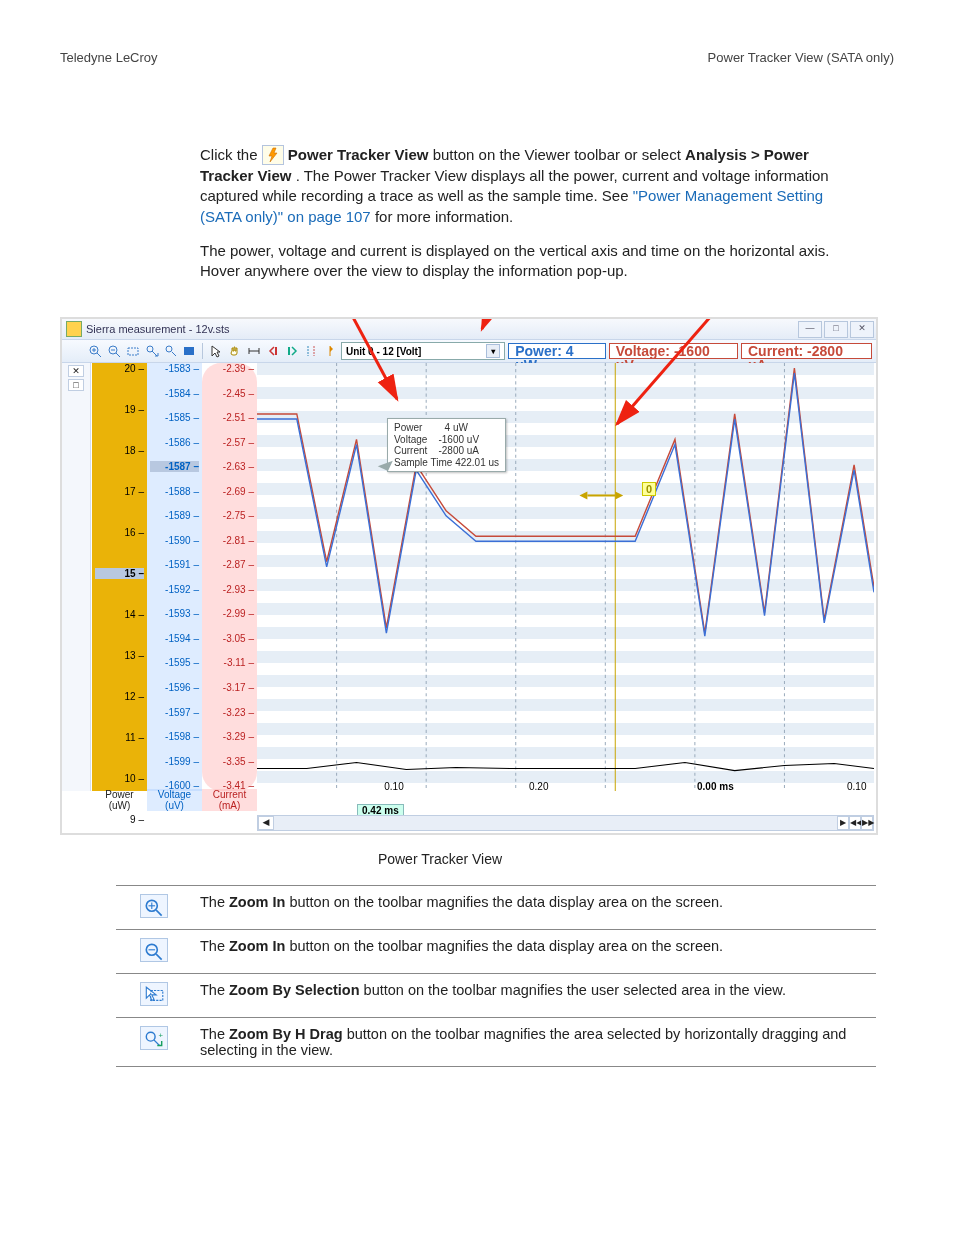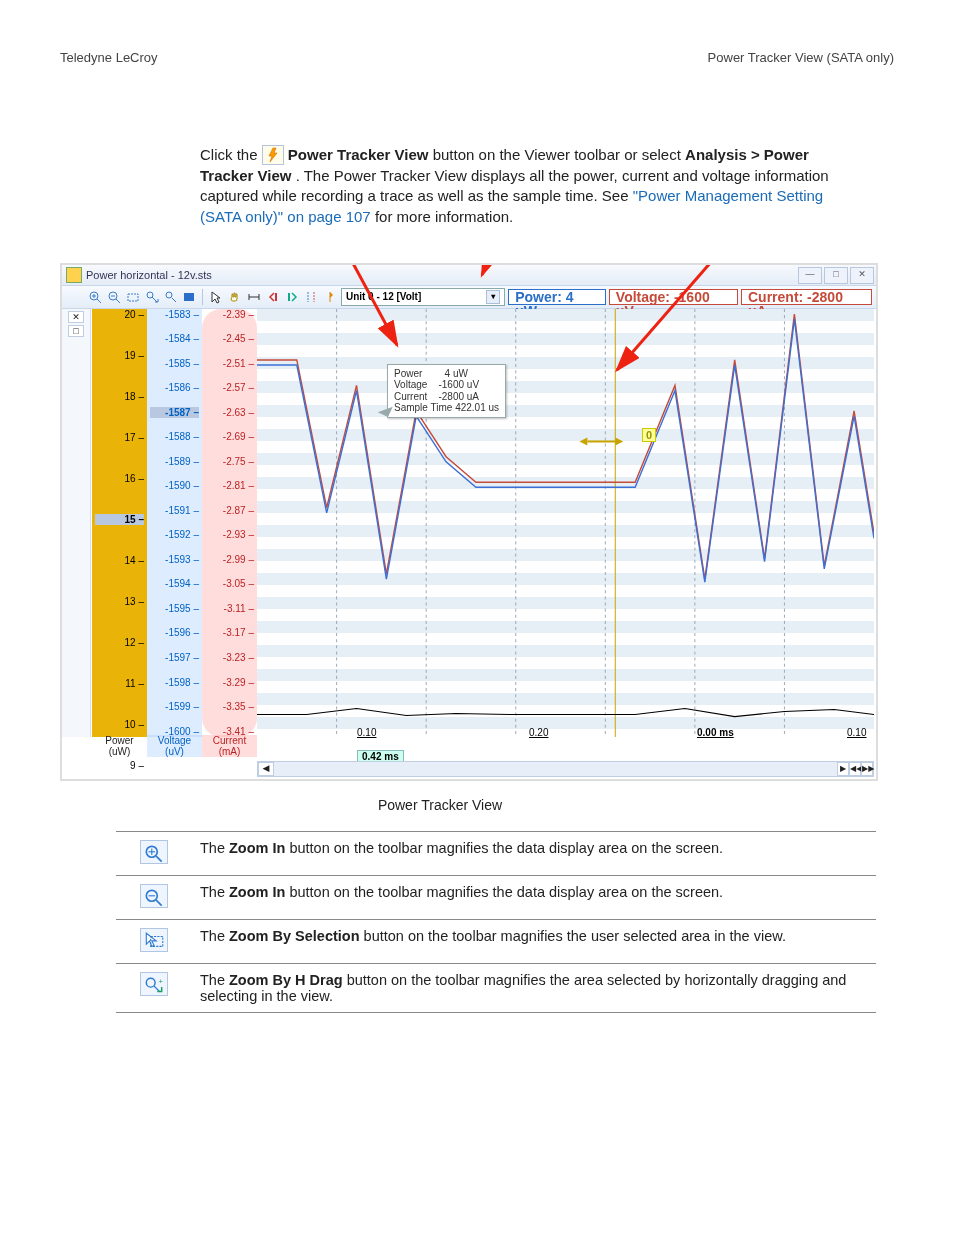--- a/index.html
+++ b/index.html
@@ -109,21 +109,21 @@
   }
   .tooltip-box .ttail{
     position:absolute;left:-8px;bottom:-8px;width:0;height:0;border:8px solid transparent;border-top-color:#9aa;transform:rotate(-20deg);
   }
   .axis-labels{
     position:absolute;left:30px;bottom:22px;width:165px;display:flex;text-align:center;font-size:10px;
   }
   .axis-labels div{flex:1;}
   .time-axis{position:absolute;left:195px;right:2px;bottom:22px;height:30px;font-size:10px;color:#000;}
   .time-tick{position:absolute;top:0;}
-  .time-tick .v{display:block;text-align:left;text-decoration:underline;}
+  .time-tick .v{display:block;text-align:right;}
   .time-box{display:inline-block;background:#cfe;border:1px solid #8bb;padding:0 4px;font-weight:700;margin-top:12px;}
   .hscroll{position:absolute;left:195px;right:2px;bottom:2px;height:14px;background:#e8eef7;border:1px solid #c0cee2;}
   .hscroll .arrow{position:absolute;top:0;width:14px;height:12px;border:1px solid #c0cee2;background:#fff;text-align:center;font-size:9px;}
   .hscroll .arrow.left{left:0;}
   .hscroll .arrow-group{position:absolute;right:0;top:0;display:flex;}
   .hscroll .sarrow{width:10px;height:12px;border:1px solid #c0cee2;background:#fff;text-align:center;font-size:8px;line-height:12px;}
 
   .red-arrow{position:absolute;pointer-events:none;}
   .small-left{position:absolute;left:0;top:44px;width:28px;bottom:42px;background:#f4f7fc;border-right:1px solid #d3def0;font-size:9px;text-align:center;}
   .small-left .sx{border:1px solid #c0cee2;background:#fff;margin:2px 6px;}
@@ -159,26 +159,27 @@
             <polygon points="9,1 5,9 8,9 6,15 13,6 10,6 12,1" fill="#ff9a00" stroke="#cc6f00" stroke-width="0.6"></polygon>
           </svg>
       </span>
       <span class="bold"> Power Tracker View</span>
       <span> button on the Viewer toolbar or select </span>
       <span class="bold">Analysis &gt; Power Tracker View</span>
       <span>. The Power Tracker View displays all the power, current and voltage information captured while recording a trace as well as the sample time. See </span>
       <span class="link">"Power Management Setting (SATA only)" on page 107</span>
       <span> for more information.</span>
     </p>
+    <p>The power, voltage and current is displayed on the vertical axis and time on the horizontal axis. Hover anywhere over the view to display the information pop-up.</p>
   </div>
 
   <div class="shot">
     <div class="shot-titlebar">
       <span class="ticon"></span>
-      <span>Power horizontal - 12v.sts</span>
+      <span>Sierra measurement - 12v.sts</span>
       <div class="winbtns">
         <div class="winbtn">—</div>
         <div class="winbtn">□</div>
         <div class="winbtn">✕</div>
       </div>
     </div>
 
     <div class="shot-toolbar">
       <span style="width:18px"></span>
       <span class="tbtn">

